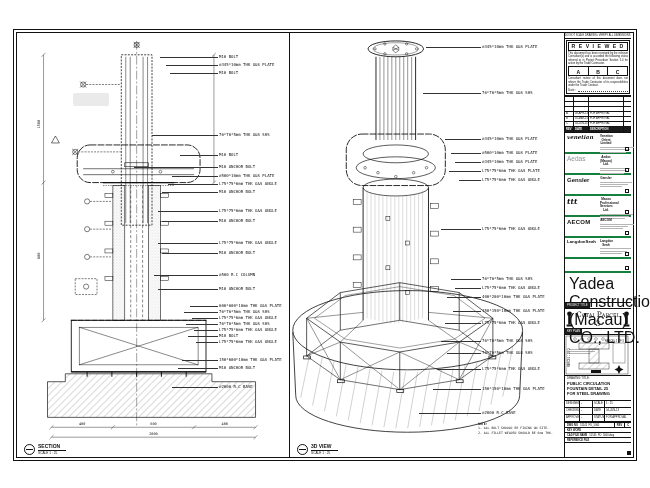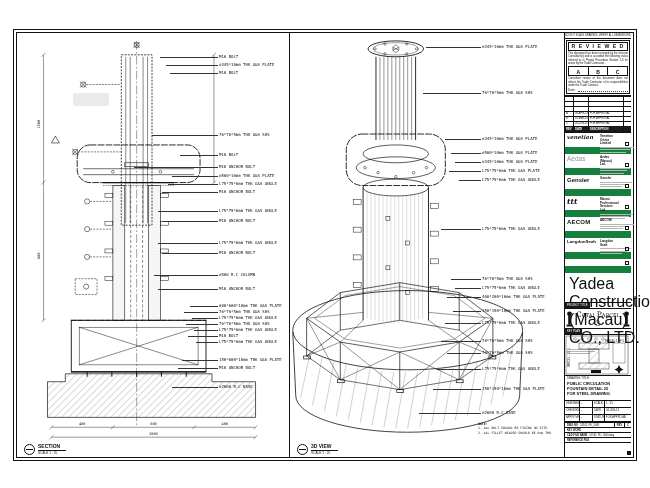--- a/index.html
+++ b/index.html
@@ -34,21 +34,21 @@
   .stamp p{margin:1px 0;font:2.7px/1.25 "Liberation Sans",sans-serif;text-align:justify;}
   .abc{display:flex;border:1px solid #111;height:10px;margin:1px 0;}
   .abc div{flex:1;border-right:1px solid #111;font:bold 5px/10px "Liberation Sans",sans-serif;text-align:center;}
   .abc div:last-child{border-right:none;}
   .daterow{display:flex;align-items:flex-end;font:3px/1.2 "Liberation Sans",sans-serif;margin-top:1px;}
   .daterow .dline{flex:1;border-bottom:1px dotted #444;margin-left:2px;height:4px;}
   .revtbl{display:grid;grid-template-columns:9px 15px 1fr 7px;border-bottom:1px solid #111;}
   .revtbl div{border-right:0.5px solid #111;border-top:0.5px solid #111;font:2.6px/1.6 "Liberation Sans",sans-serif;height:5px;overflow:hidden;padding-left:1px;white-space:nowrap;}
   .revtbl div:nth-child(4n){border-right:none;}
   .revtbl .hd{background:#1a1a1a;color:#fff;font-weight:bold;height:6px;line-height:6px;font-size:2.7px;}
-  .cons{display:flex;gap:13px;padding:1.5px 2px;border-bottom:7px solid #15803d;height:21px;}
+  .cons{display:flex;gap:13px;padding:1.5px 2px;border-bottom:2px solid #15803d;height:21px;text-align:center;}
   .cons .clogo{width:20px;flex:none;display:flex;align-items:flex-start;}
   .cons .cinfo{flex:1;min-width:0;}
   .cons .cname{font:bold 3.1px/1.2 "Liberation Sans",sans-serif;}
   .bars i{display:block;height:1px;background:#b5b5b5;margin-top:1.2px;}
   .chk{width:4px;height:4px;border:0.6px solid #111;flex:none;align-self:flex-end;}
   .logo-venetian{font:italic bold 5.5px/1 "DejaVu Serif",serif;}
   .logo-aedas{font:6.5px/1 "Liberation Sans",sans-serif;color:#8e939b;}
   .logo-gensler{font:bold 6px/1 "Liberation Sans",sans-serif;}
   .logo-ttt{font:italic bold 7.5px/1 "DejaVu Serif",serif;}
   .logo-aecom{font:bold 6px/1 "Liberation Sans",sans-serif;letter-spacing:.2px;}

